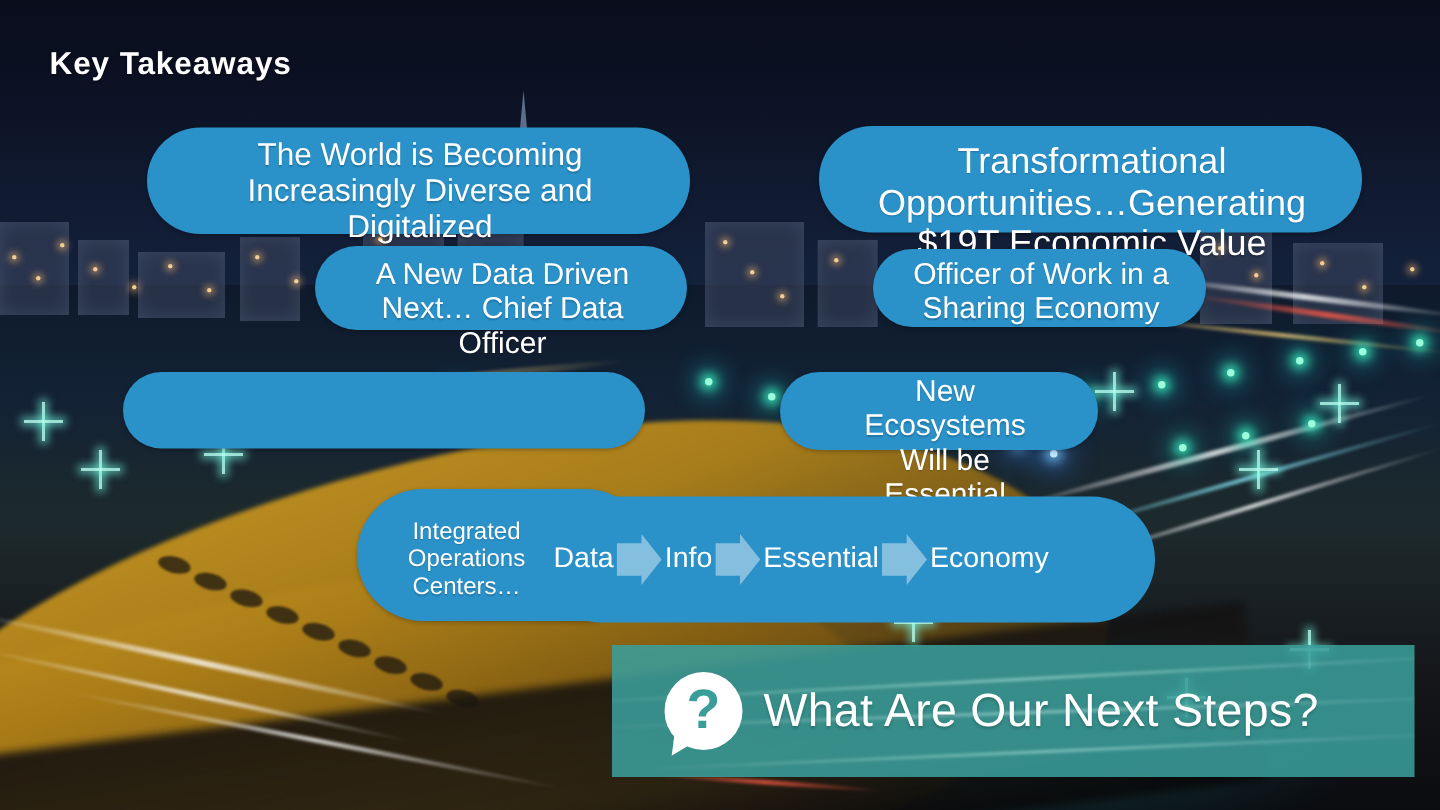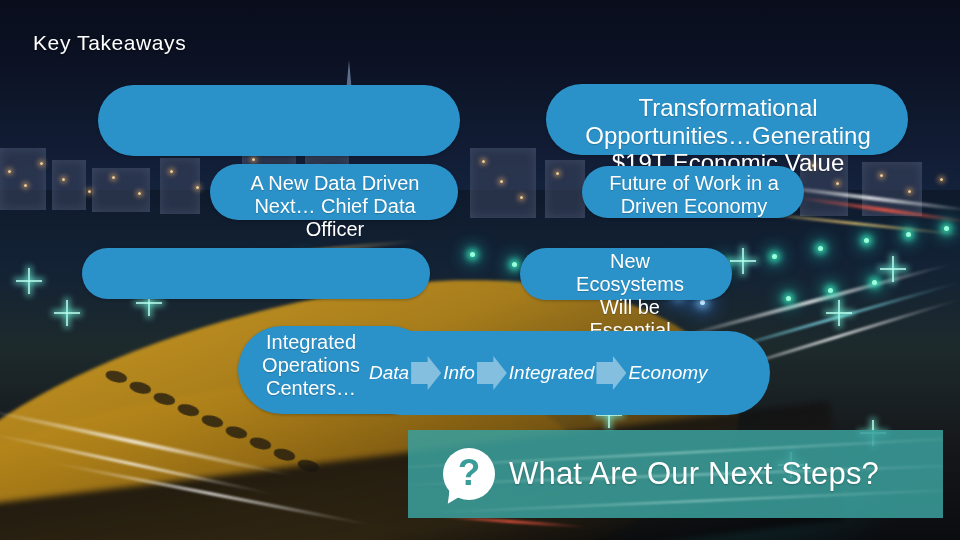--- a/index.html
+++ b/index.html
@@ -134,21 +134,21 @@
     position: absolute;
     left: 359px; top: 331px; width: 411px; height: 84px;
     background: #2b92c9;
     border-radius: 999px;
   }
   .flowrow {
     position: absolute; left: 359px; top: 331px; width: 411px; height: 84px;
     display: flex; align-items: center; justify-content: flex-start;
     color: #fff; font-size: 19px;
   }
-  .flowrow .step { white-space: nowrap; font-style: italic; }
+  .flowrow .step { white-space: nowrap; }
   .arrowglyph {
     width: 30px; height: 34px; flex: none;
     background: rgba(255,255,255,.42);
     clip-path: polygon(0 18%, 55% 18%, 55% 0, 100% 50%, 55% 100%, 55% 82%, 0 82%);
     margin: 0 2px;
   }
 
   
   .banner {
     position: absolute; left: 408px; top: 430px; width: 535px; height: 88px;
@@ -188,21 +188,21 @@
   }
   .banner-text {
     color: #ffffff; font-size: 31px; letter-spacing: .2px;
     text-shadow: 0 1px 2px rgba(0,0,0,.22);
     white-space: nowrap;
   }
 
   
   .slide-title {
     position: absolute; left: 33px; top: 31px;
-    color: #ffffff; font-size: 21px; font-weight: 400;
+    color: #ffffff; font-size: 21px; font-weight: 700;
     letter-spacing: .6px;
     text-shadow: 0 1px 2px rgba(0,0,0,.5);
   }
 </style>
 </head>
 <body>
 
 <div class="slide">
 
   <div class="bg">
@@ -305,45 +305,46 @@
     <div class="star" style="left:838px; top:300px;"></div>
     <div class="star" style="left:892px; top:256px;"></div>
     <div class="star" style="left:608px; top:402px;"></div>
     <div class="star" style="left:790px; top:452px;"></div>
     <div class="star" style="left:872px; top:420px;"></div>
   </div>
 
   <div class="slide-title">Key Takeaways</div>
 
   <div class="pill" style="left:98px; top:85px; width:362px; height:71px;"></div>
+  <div class="calloutText" style="left:118px; top:92px; width:324px; font-size:21px;">The World is Becoming Increasingly Diverse and Digitalized</div>
 
   <div class="pill" style="left:546px; top:84px; width:362px; height:71px;"></div>
   <div class="calloutText" style="left:560px; top:94px; width:336px; font-size:24px;">Transformational Opportunities…Generating $19T Economic Value</div>
 
   <div class="pill" style="left:210px; top:164px; width:248px; height:56px;"></div>
   <div class="calloutText" style="left:224px; top:172px; width:222px; font-size:20px;">A New Data Driven Next… Chief Data Officer</div>
 
   <div class="pill" style="left:582px; top:166px; width:222px; height:52px;"></div>
-  <div class="calloutText" style="left:596px; top:172px; width:196px; font-size:20px;">Future of Work in a Driven Economy</div>
+  <div class="calloutText" style="left:596px; top:172px; width:196px; font-size:20px;">Officer of Work in a Sharing Economy</div>
 
   <div class="pill" style="left:82px; top:248px; width:348px; height:51px;"></div>
 
   <div class="pill" style="left:520px; top:248px; width:212px; height:52px;"></div>
   <div class="calloutText" style="left:566px; top:250px; width:128px; font-size:20px;">New Ecosystems Will be Essential</div>
 
   <div class="pill" style="left:238px; top:326px; width:196px; height:88px;"></div>
-  <div class="calloutText" style="left:250px; top:331px; width:122px; font-size:20px;">Integrated Operations Centers…</div>
+  <div class="calloutText" style="left:250px; top:346px; width:122px; font-size:16px;">Integrated Operations Centers…</div>
 
   <div class="flowbar"></div>
   <div class="flowrow">
     <span class="step" style="margin-left:10px;">Data</span>
     <span class="arrowglyph"></span>
     <span class="step">Info</span>
     <span class="arrowglyph"></span>
-    <span class="step">Integrated</span>
+    <span class="step">Essential</span>
     <span class="arrowglyph"></span>
     <span class="step">Economy</span>
   </div>
 
   <div class="banner">
     <div class="banner-sheen">
       <i style="left:-40px; top:22px; width:620px; transform:rotate(-3deg);"></i>
       <i style="left:-20px; top:44px; width:600px; transform:rotate(-2deg);"></i>
       <i style="left:20px;  top:70px; width:540px; transform:rotate(-2.5deg);"></i>
     </div>

